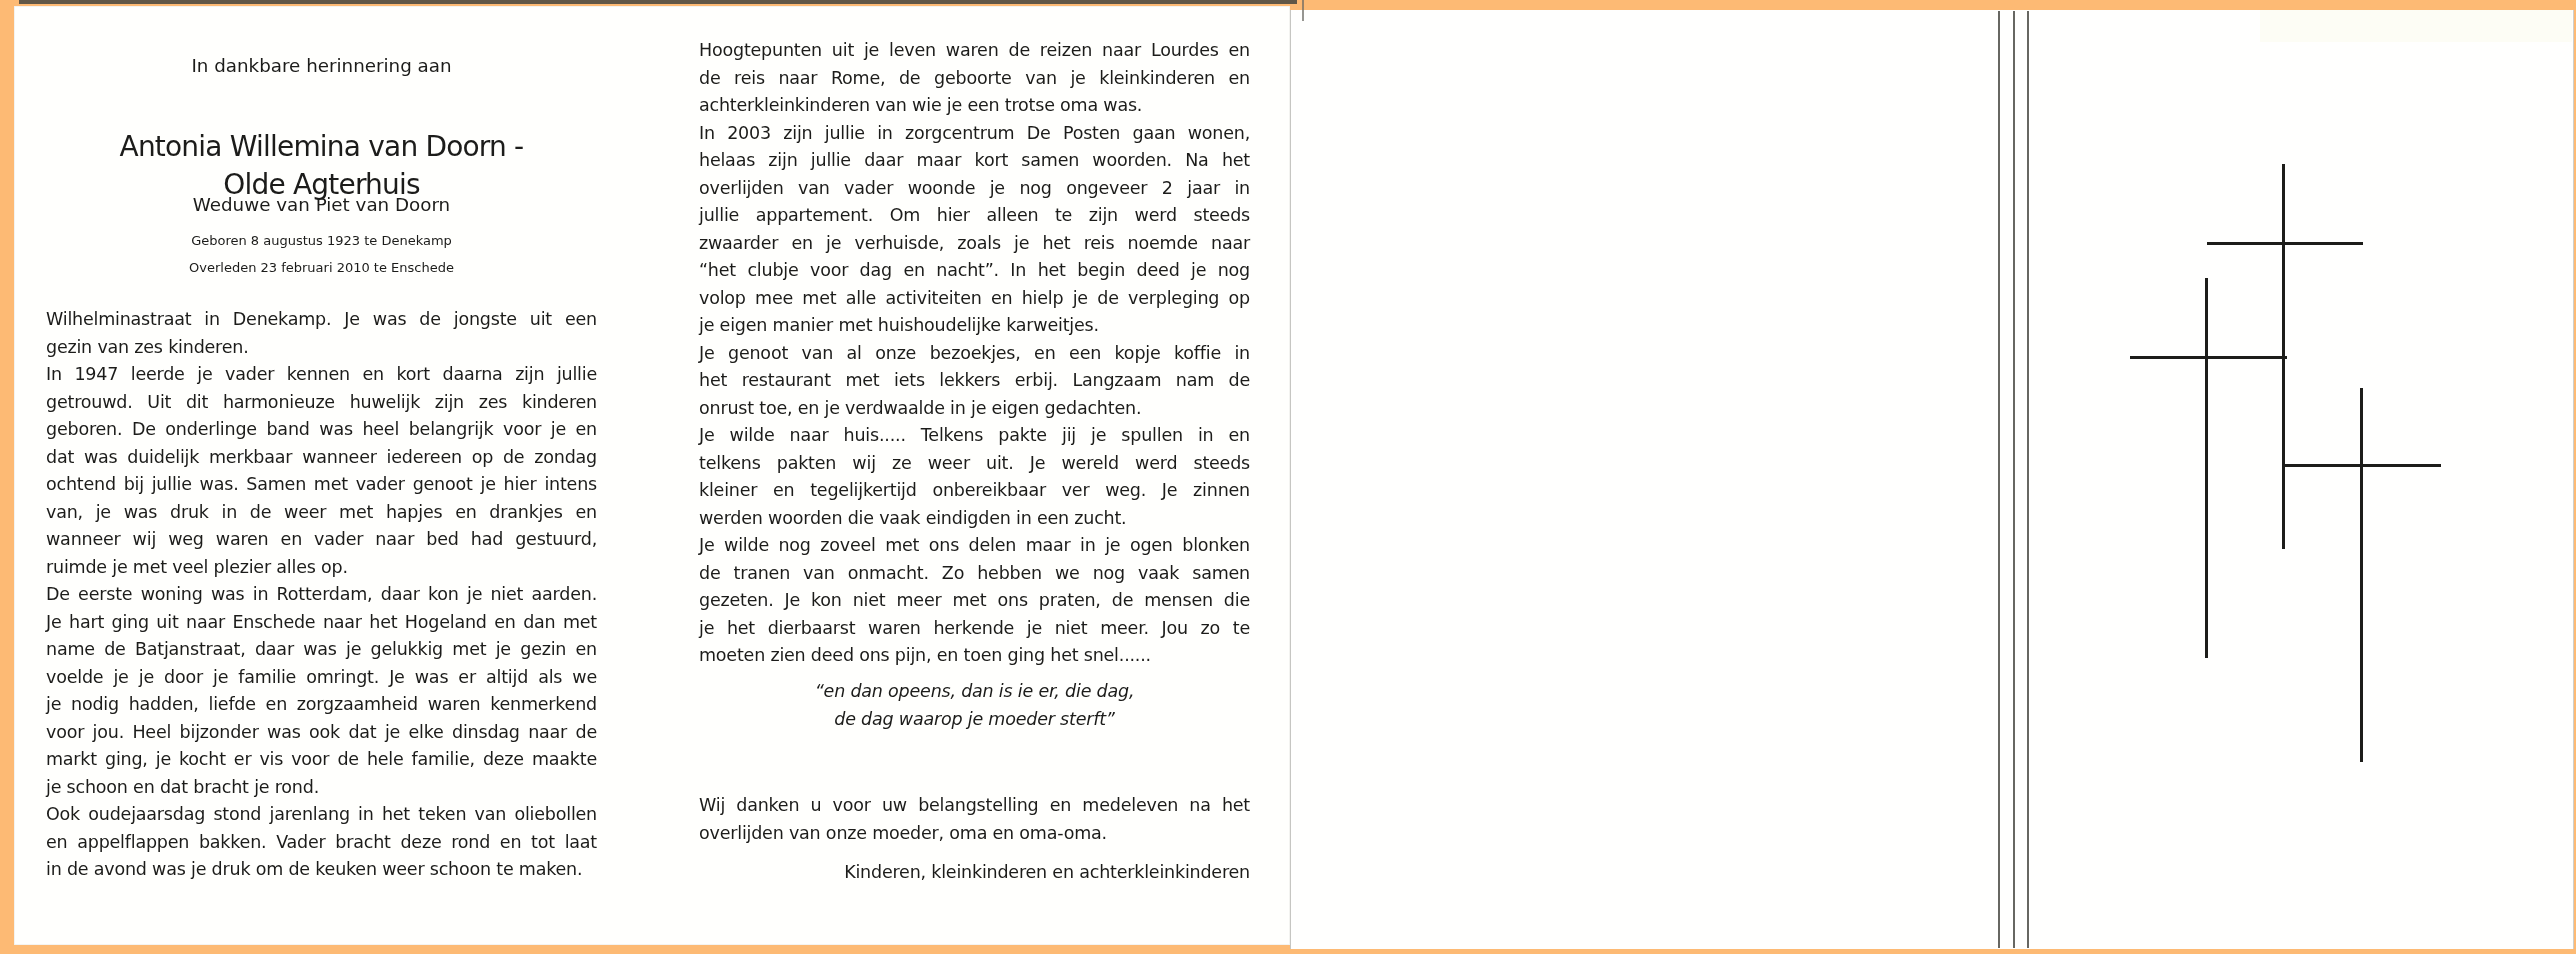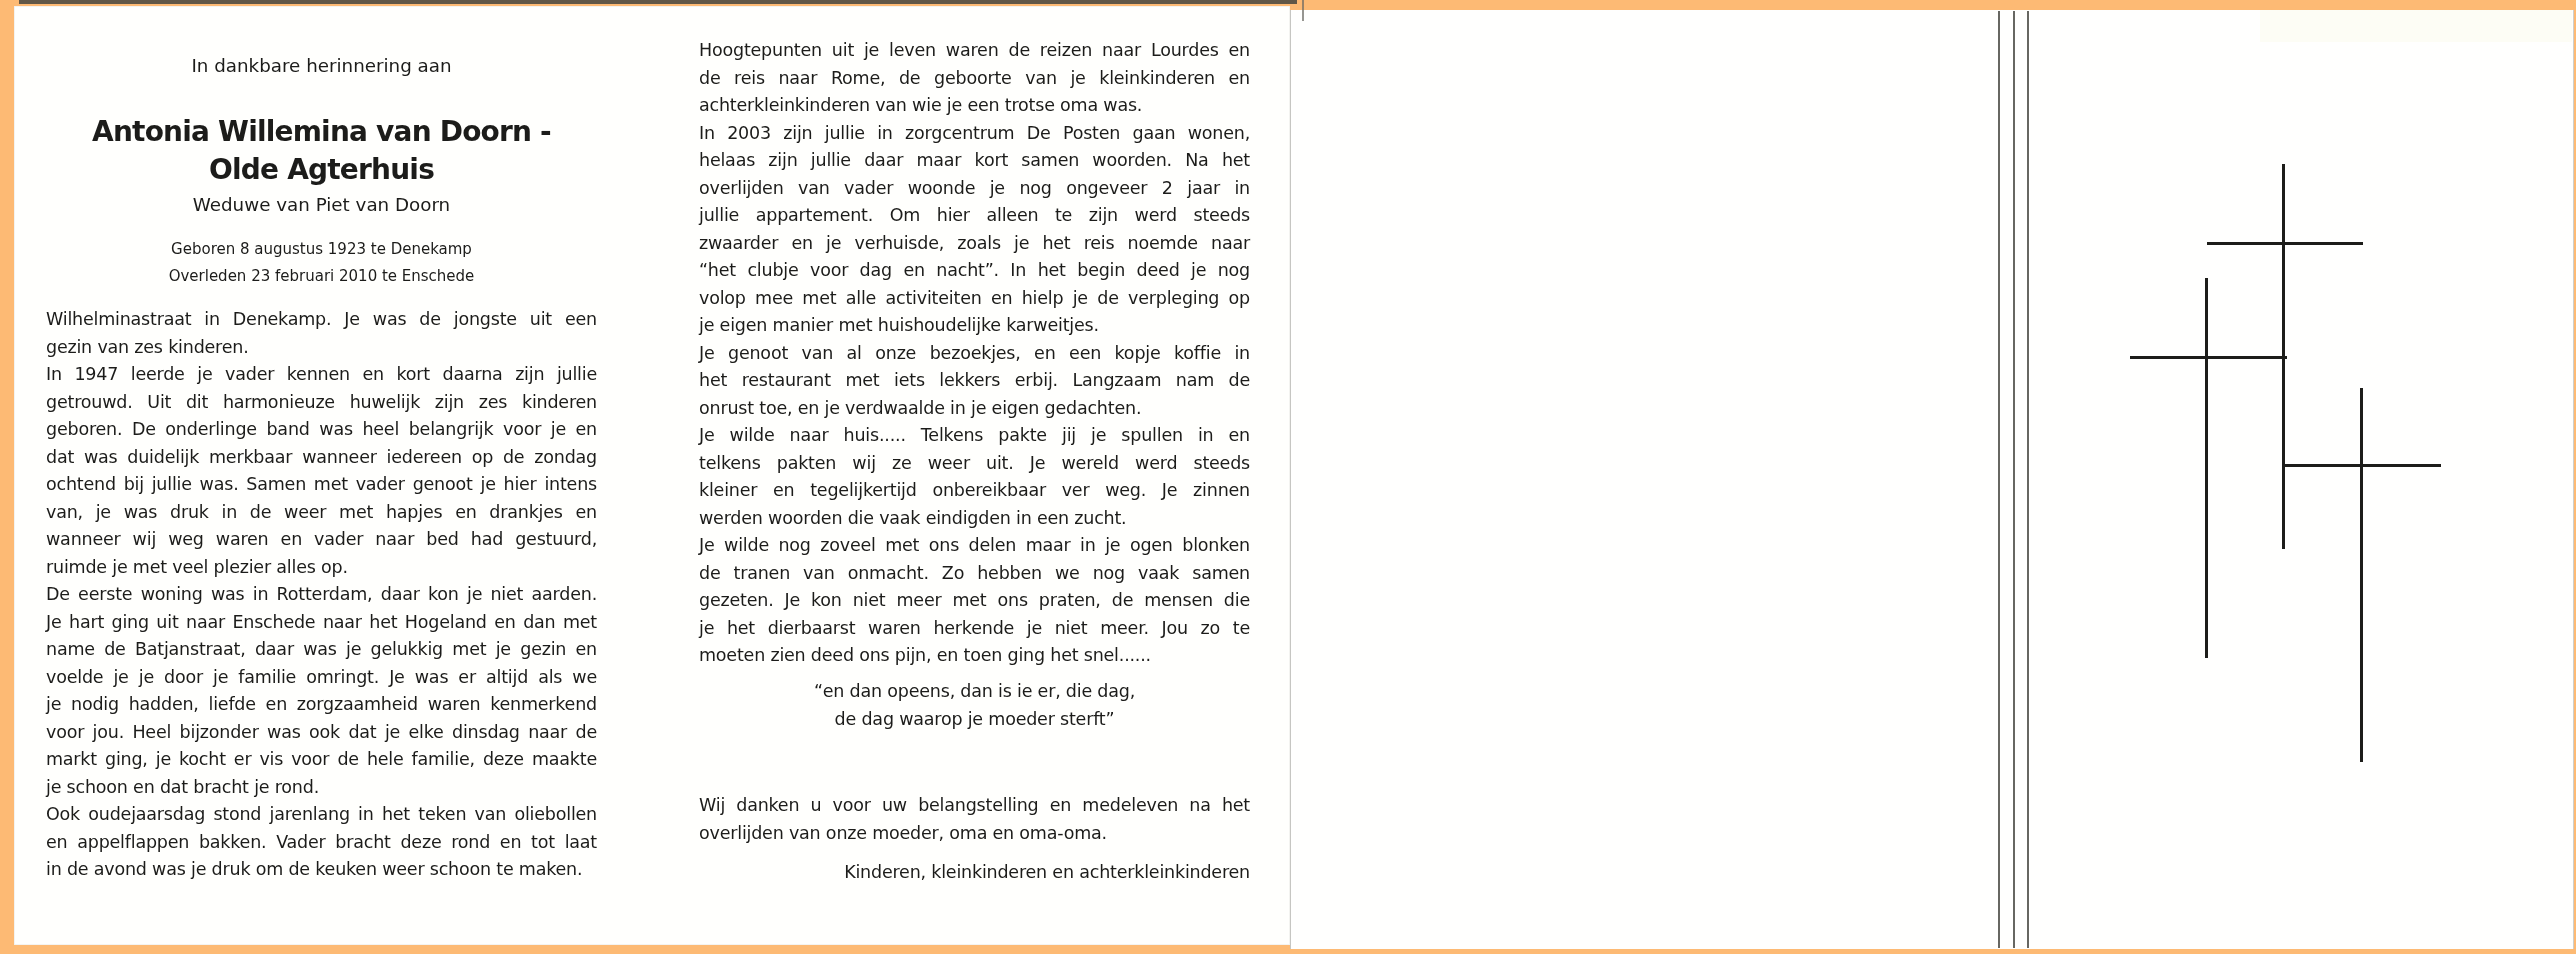--- a/index.html
+++ b/index.html
@@ -20,27 +20,27 @@
   .col{position:absolute;top:0;height:955px;}
   #col-left{left:46px;width:551px;}
   #col-mid{left:699px;width:551px;}
   .blk{position:absolute;left:0;width:100%;}
   .bl{font-size:17.5px;line-height:27.5px;letter-spacing:-0.2px;white-space:normal;}
   .just{text-align:justify;text-align-last:justify;}
   .center{text-align:center;}
   .para{margin:0;}
   
   #dedication{top:54px;font-size:18.3px;line-height:24px;}
-  #name-block{top:113px;font-size:28px;line-height:38px;letter-spacing:-0.8px;font-weight:bold;}
+  #name-block{top:128px;font-size:28px;line-height:38px;letter-spacing:-0.8px;}
   #widow-line{top:193px;font-size:18.3px;line-height:24px;}
-  #dates-block{top:236px;font-size:15px;line-height:27px;}
+  #dates-block{top:227px;font-size:13px;line-height:27px;}
   
   #bio-block{top:306px;}
   #mem-block{top:37px;}
-  #quote-block{top:678px;}
+  #quote-block{top:678px;font-style:italic;}
   #thanks-block{top:792px;}
   #signature-block{top:859px;padding-left:84px;box-sizing:border-box;text-align:right;}
   
   .pinstripe{position:absolute;top:11px;height:937px;width:1.6px;background:#4c4c46;opacity:.85;}
   #pin-1{left:1998px;} #pin-2{left:2013px;} #pin-3{left:2027px;}
   .cross-el{position:absolute;background:#1d1d1a;}
   #cross-a-v{left:2282px;top:164px;width:3.2px;height:385px;}
   #cross-a-h{left:2207px;top:242px;width:156px;height:3.2px;}
   #cross-b-v{left:2205px;top:278px;width:3.2px;height:380px;}
   #cross-b-h{left:2130px;top:356px;width:157px;height:3.2px;}

